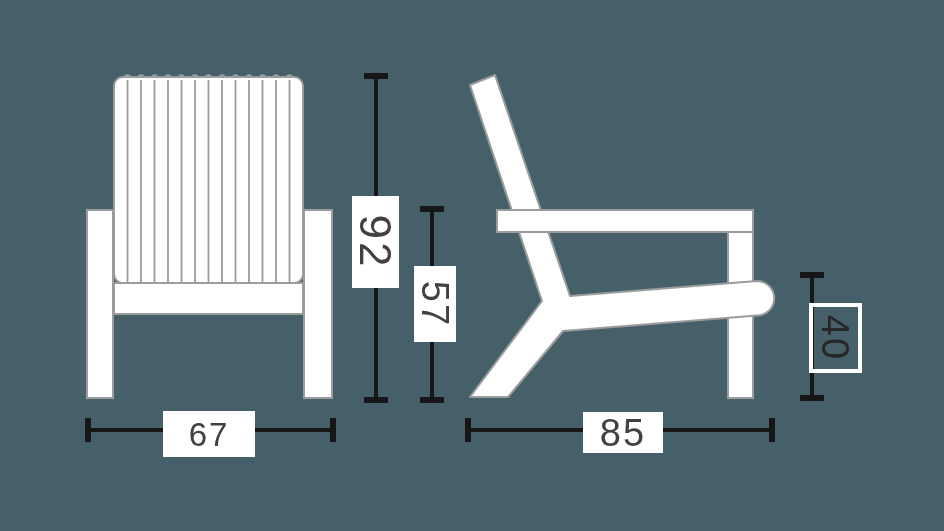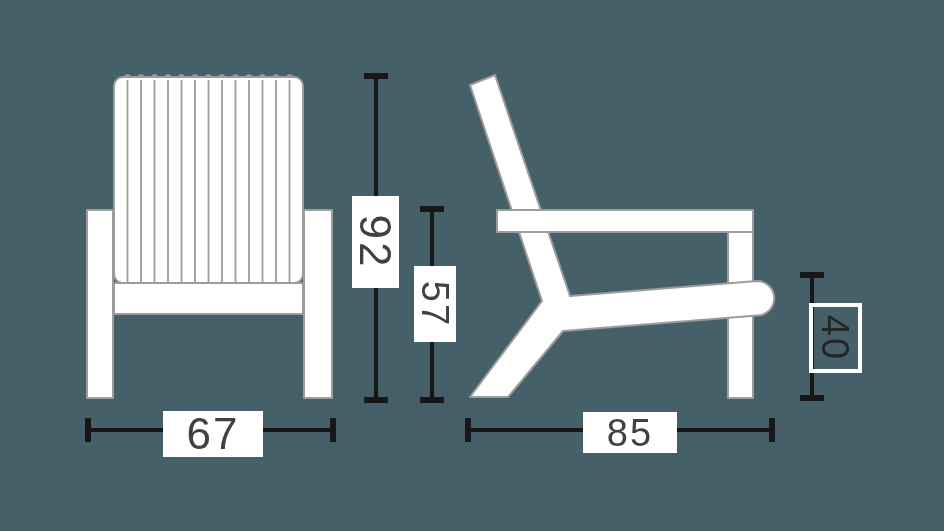--- a/index.html
+++ b/index.html
@@ -17,22 +17,22 @@
     background:#ffffff;
     color:#414141;
     box-sizing:border-box;
     line-height:1;
     user-select:none;
   }
   .dim-label span{display:block;white-space:nowrap;}
   .dim-label.vertical span{transform:rotate(90deg);}
   .label-92{left:352px;top:196px;width:47px;height:92px;font-size:44px;letter-spacing:3px;}
   .label-57{left:414px;top:266px;width:42px;height:76px;font-size:38px;letter-spacing:2px;}
-  .label-67{left:163px;top:411px;width:100px;height:46px;font-size:44px;letter-spacing:2px;}
-  .label-85{left:583px;top:412px;width:94px;height:41px;font-size:38px;letter-spacing:2px;}
+  .label-67{left:163px;top:411px;width:92px;height:46px;font-size:33px;letter-spacing:2px;}
+  .label-85{left:583px;top:412px;width:80px;height:41px;font-size:38px;letter-spacing:2px;}
   .label-40{
     left:809px;top:303px;width:53px;height:70px;
     font-size:38px;letter-spacing:2px;
     background:transparent;
     border:4px solid #ffffff;
     color:#262626;
   }
 </style>
 </head>
 <body>

